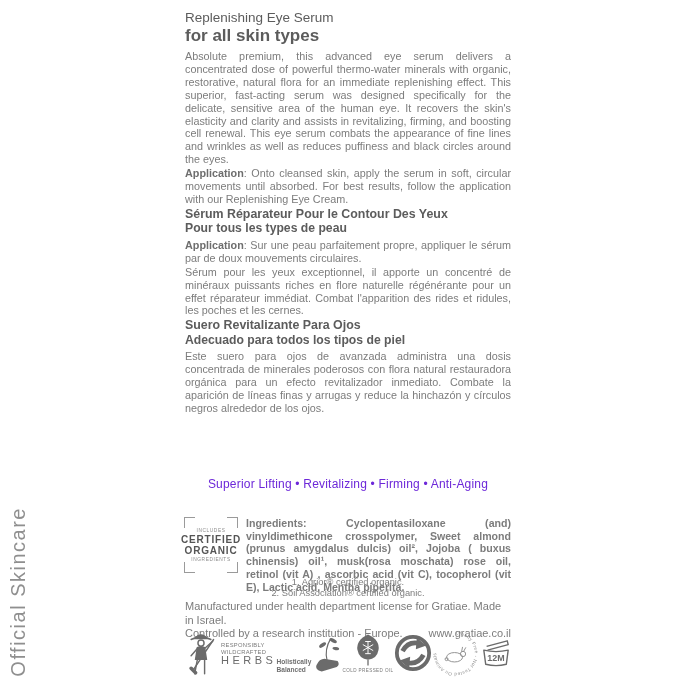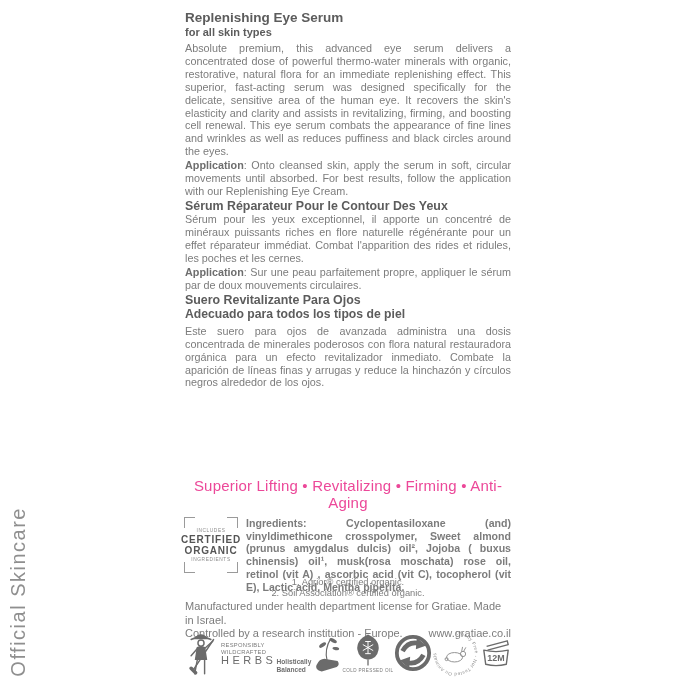--- a/index.html
+++ b/index.html
@@ -12,31 +12,31 @@
   .side-label{
     position:absolute;left:7px;bottom:2px;
     writing-mode:vertical-rl;transform:rotate(180deg);
     font-size:20px;font-weight:300;color:#8f8f8f;letter-spacing:1.5px;
   }
   
   .col{
     position:absolute;left:185px;top:10px;width:326px;
     color:#7c7c7c;
   }
-  .p-title{font-size:13.5px;font-weight:bold;color:#5c5c5c;margin:0;}
-  .p-sub{font-size:11px;font-weight:bold;color:#5c5c5c;margin:1px 0 4px 0;}
+  .p-title{font-size:13.5px;font-weight:normal;color:#5c5c5c;margin:0;}
+  .p-sub{font-size:17px;font-weight:bold;color:#5c5c5c;margin:1px 0 4px 0;}
   .body-p{font-size:10.8px;line-height:12.9px;text-align:justify;margin:0 0 1px 0;}
   .body-p b{color:#6e6e6e;}
   .sec-gap{margin-top:9px;}
   .sec-h{font-size:12.4px;font-weight:bold;color:#5c5c5c;margin:0;line-height:14.5px;}
   .sec-h2{font-size:12.2px;font-weight:bold;color:#5c5c5c;margin:0 0 3px 0;line-height:14.5px;}
   
   .tagline{
     position:absolute;left:185px;top:477px;width:326px;
-    text-align:center;font-size:15px;color:#ec4899;letter-spacing:0.2px;
+    text-align:center;font-size:12px;color:#6d28d9;letter-spacing:0.2px;
   }
   .ing-row{
     position:absolute;left:184px;top:517px;width:327px;
     display:flex;gap:8px;align-items:flex-start;
   }
   .badge{
     position:relative;flex:none;width:54px;height:56px;
     display:flex;flex-direction:column;align-items:center;justify-content:center;
   }
   .badge .c{position:absolute;width:10px;height:10px;border:0 solid #9a9a9a;}
@@ -76,22 +76,23 @@
 <div class="side-label">Official Skincare</div>
 
 <div class="col">
 
   <p class="p-title">Replenishing Eye Serum</p>
   <p class="p-sub">for all skin types</p>
   <p class="body-p">Absolute premium, this advanced eye serum delivers a concentrated dose of powerful thermo-water minerals with organic, restorative, natural flora for an immediate replenishing effect. This superior, fast-acting serum was designed specifically for the delicate, sensitive area of the human eye. It recovers the skin's elasticity and clarity and assists in revitalizing, firming, and boosting cell renewal. This eye serum combats the appearance of fine lines and wrinkles as well as reduces puffiness and black circles around the eyes.</p>
   <p class="body-p"><b>Application</b><span>: Onto cleansed skin, apply the serum in soft, circular movements until absorbed. For best results, follow the application with our Replenishing Eye Cream.</span></p>
 
   <p class="sec-h sec-gap">Sérum Réparateur Pour le Contour Des Yeux</p>
+  <p class="sec-h2">Pour tous les types de peau</p>
+  <p class="body-p"><b>Application</b><span>: Sur une peau parfaitement propre, appliquer le sérum par de doux mouvements circulaires.</span></p>
   <p class="body-p">Sérum pour les yeux exceptionnel, il apporte un concentré de minéraux puissants riches en flore naturelle régénérante pour un effet réparateur immédiat. Combat l'apparition des rides et ridules, les poches et les cernes.</p>
-  <p class="body-p"><b>Application</b><span>: Sur une peau parfaitement propre, appliquer le sérum par de doux mouvements circulaires.</span></p>
 
   <p class="sec-h sec-gap">Suero Revitalizante Para Ojos</p>
   <p class="sec-h2">Adecuado para todos los tipos de piel</p>
   <p class="body-p">Este suero para ojos de avanzada administra una dosis concentrada de minerales poderosos con flora natural restauradora orgánica para un efecto revitalizador inmediato. Combate la aparición de líneas finas y arrugas y reduce la hinchazón y círculos negros alrededor de los ojos.</p>
 
 </div>
 
 <div class="tagline">Superior Lifting • Revitalizing • Firming • Anti-Aging</div>
 
 <div class="ing-row">

